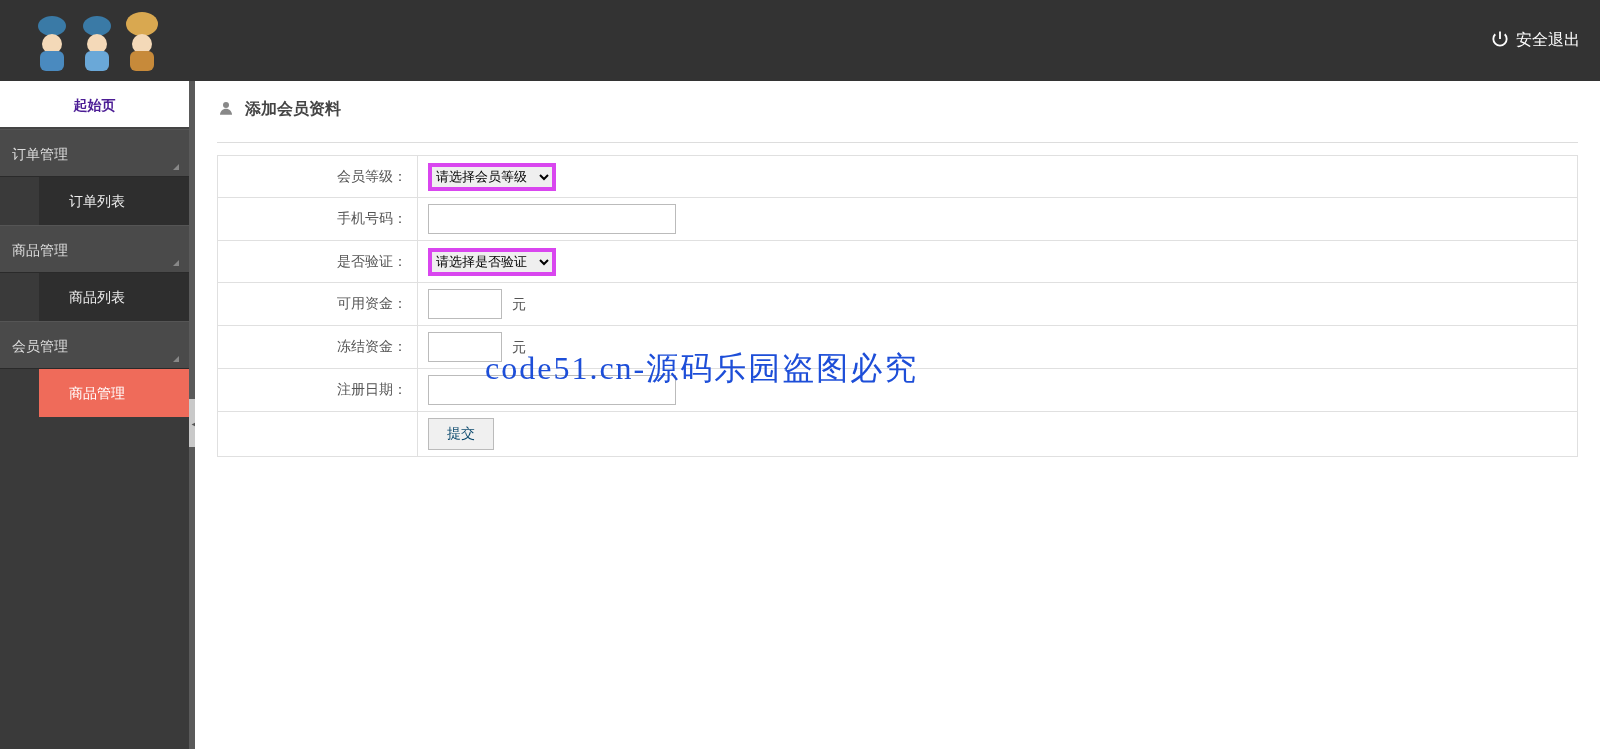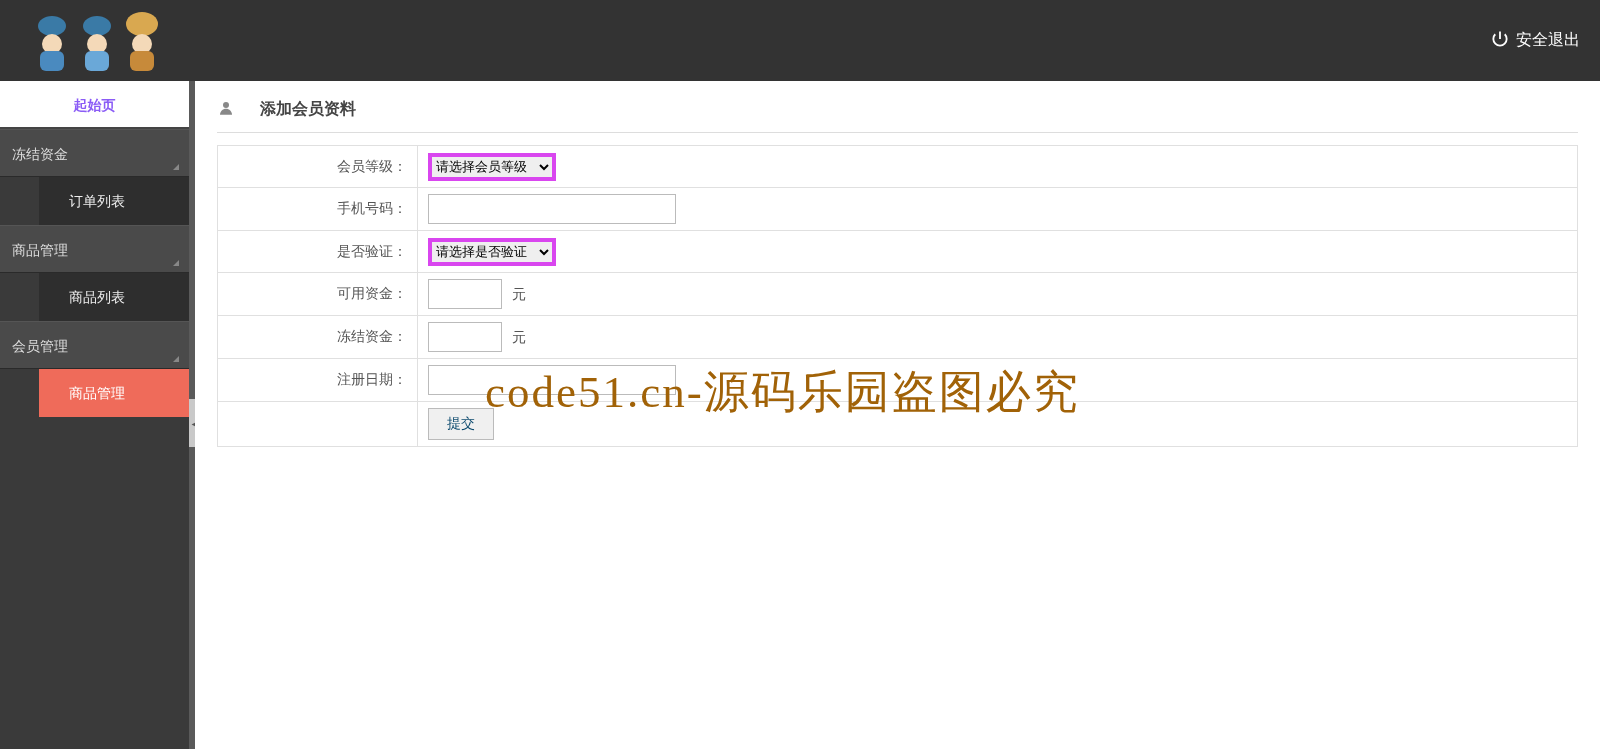--- a/index.html
+++ b/index.html
@@ -52,21 +52,21 @@
   height: 100%;
   position: relative;
 }
 .sidebar-inner {
   width: 189px;
   height: 100%;
   background: #3a3a3a;
 }
 .start-page {
   background: #ffffff;
-  color: #8b5cf6;
+  color: #4c1d95;
   height: 48px;
   line-height: 48px;
   text-align: center;
   font-weight: bold;
   font-size: 14px;
   border-bottom: 2px solid #444;
 }
 .nav-group {
   background: #4a4a4a;
   color: #ddd;
@@ -132,22 +132,22 @@
 .main {
   flex: 1;
   background: #fff;
   padding: 18px 22px;
   position: relative;
   overflow: hidden;
 }
 .panel-header {
   display: flex;
   align-items: center;
-  gap: 25px;
-  padding-bottom: 12px;
+  gap: 10px;
+  padding-bottom: 22px;
   border-bottom: 1px solid #ddd;
   margin-bottom: 12px;
 }
 .panel-header .user-icon svg { width: 18px; height: 18px; }
 .panel-title {
   font-size: 16px;
   font-weight: bold;
   color: #444;
 }
 .form-table {
@@ -198,24 +198,24 @@
 .submit-btn {
   padding: 6px 18px;
   border: 1px solid #bbb;
   background: #f0f0f0;
   cursor: pointer;
   font-size: 14px;
   color: #0c4a6e;
 }
 .watermark {
   position: absolute;
-  top: 281px;
+  top: 266px;
   left: 290px;
-  font-size: 45px;
-  color: #a16207;
+  font-size: 32px;
+  color: #1d4ed8;
   font-family: "SimSun", serif;
   letter-spacing: 2px;
   pointer-events: none;
   white-space: nowrap;
 }
 </style>
 </head>
 <body>
 
 <div class="topbar">
@@ -251,21 +251,21 @@
     </span>
     <span>安全退出</span>
   </div>
 </div>
 
 <div class="container">
   <div class="sidebar">
     <div class="sidebar-inner">
       <div class="start-page">起始页</div>
 
-      <div class="nav-group">冻结资金</div>
+      <div class="nav-group">订单管理</div>
       <div class="nav-item">订单列表</div>
 
       <div class="nav-group">商品管理</div>
       <div class="nav-item">商品列表</div>
 
       <div class="nav-group">会员管理</div>
       <div class="nav-item active">商品管理</div>
     </div>
     <div class="collapse-handle">
       <span>◂</span>

